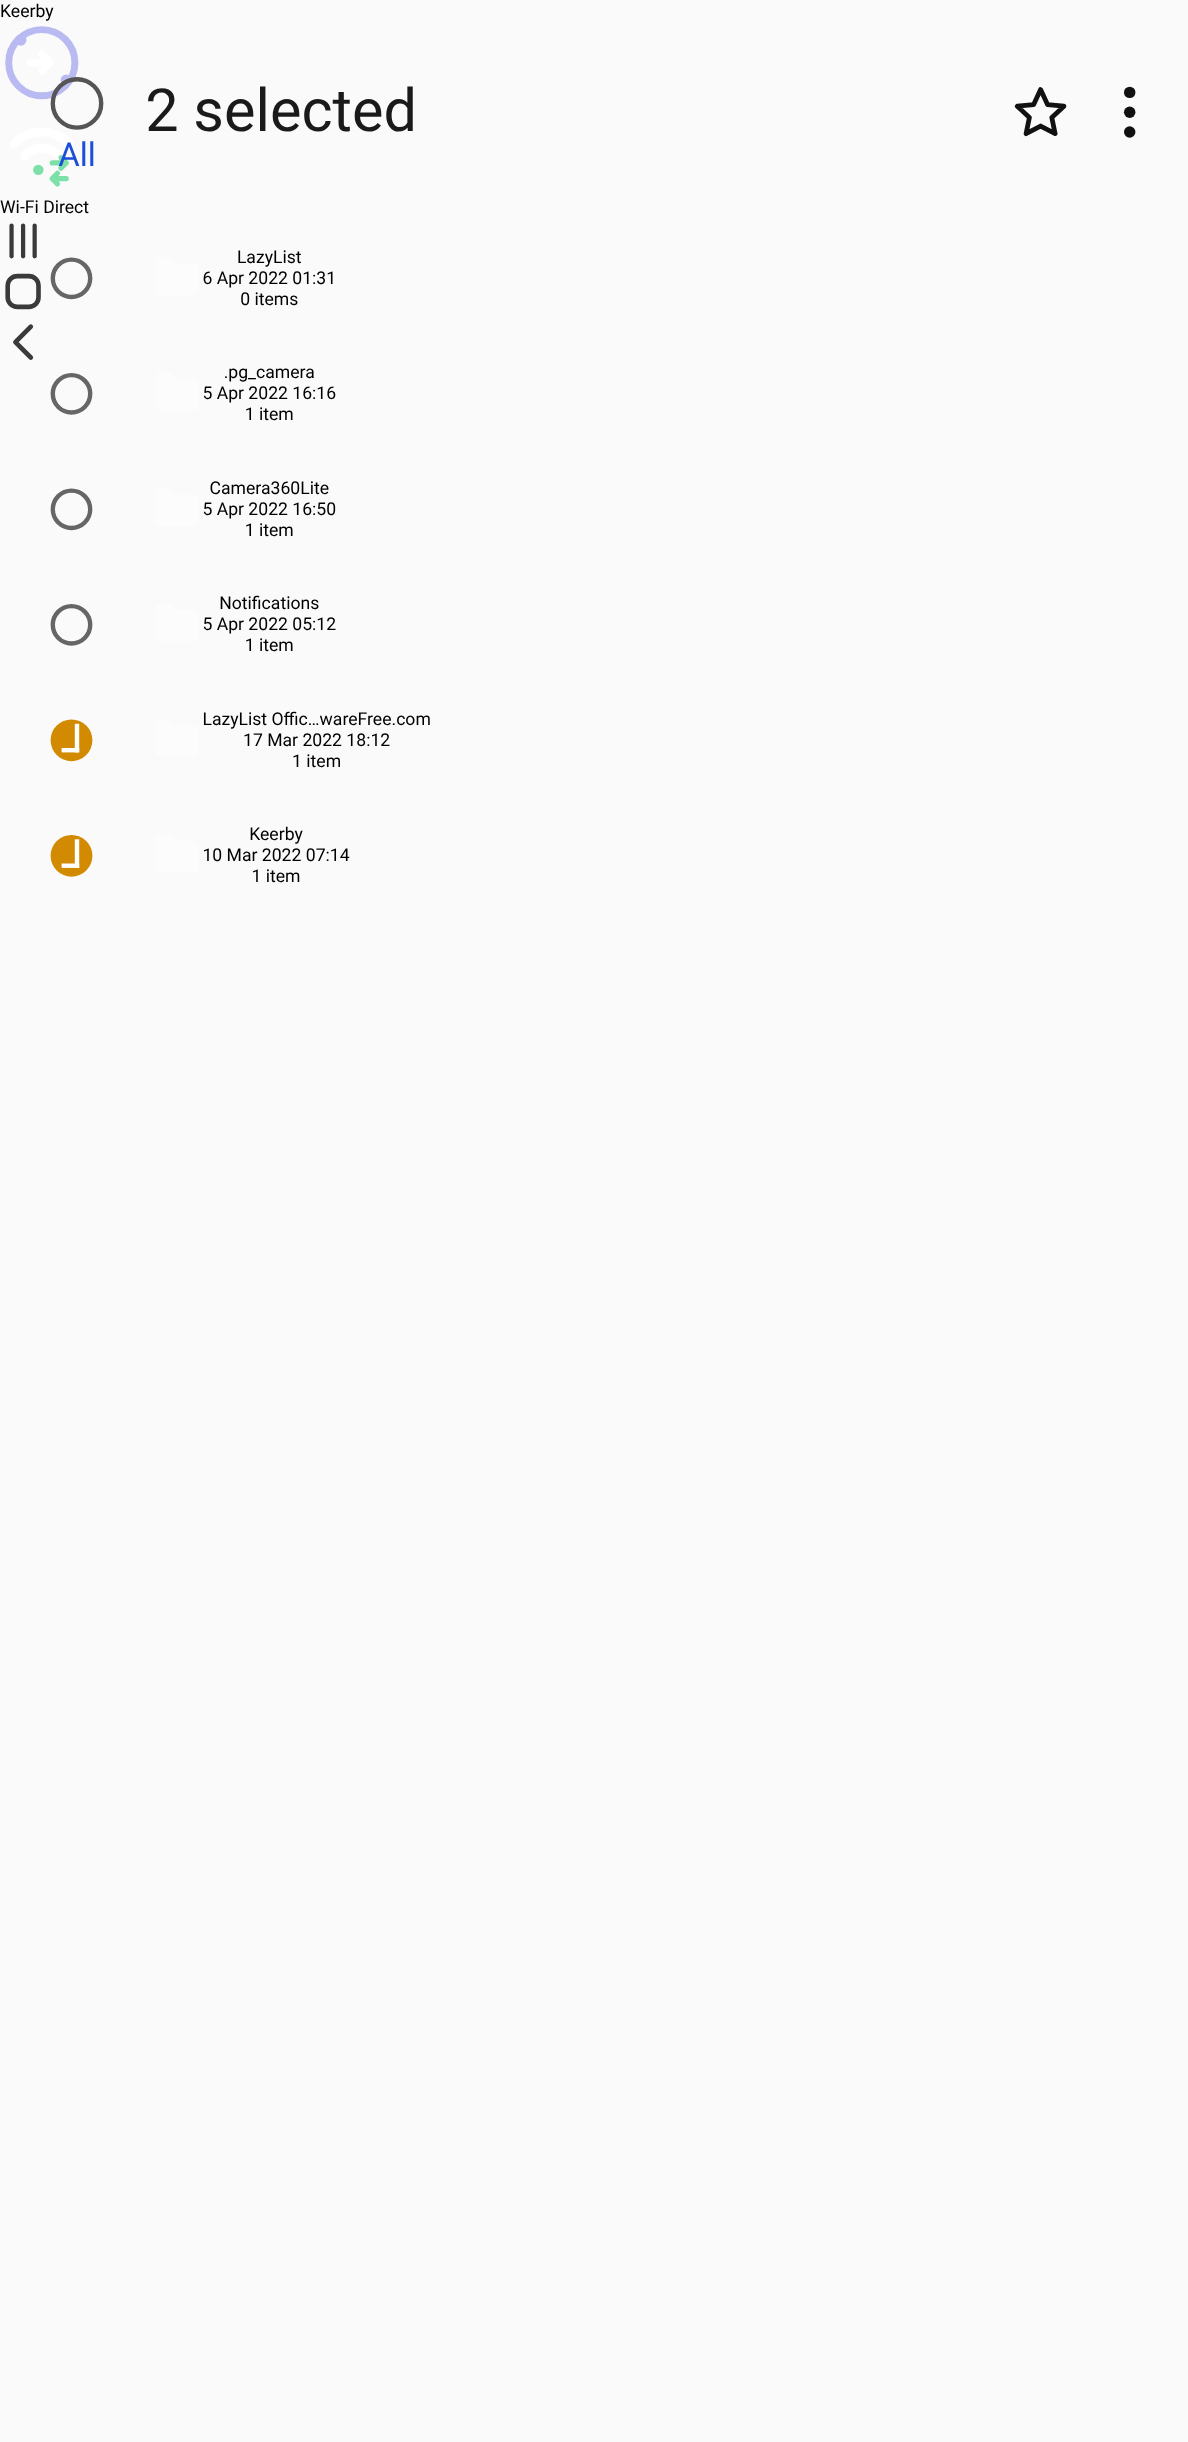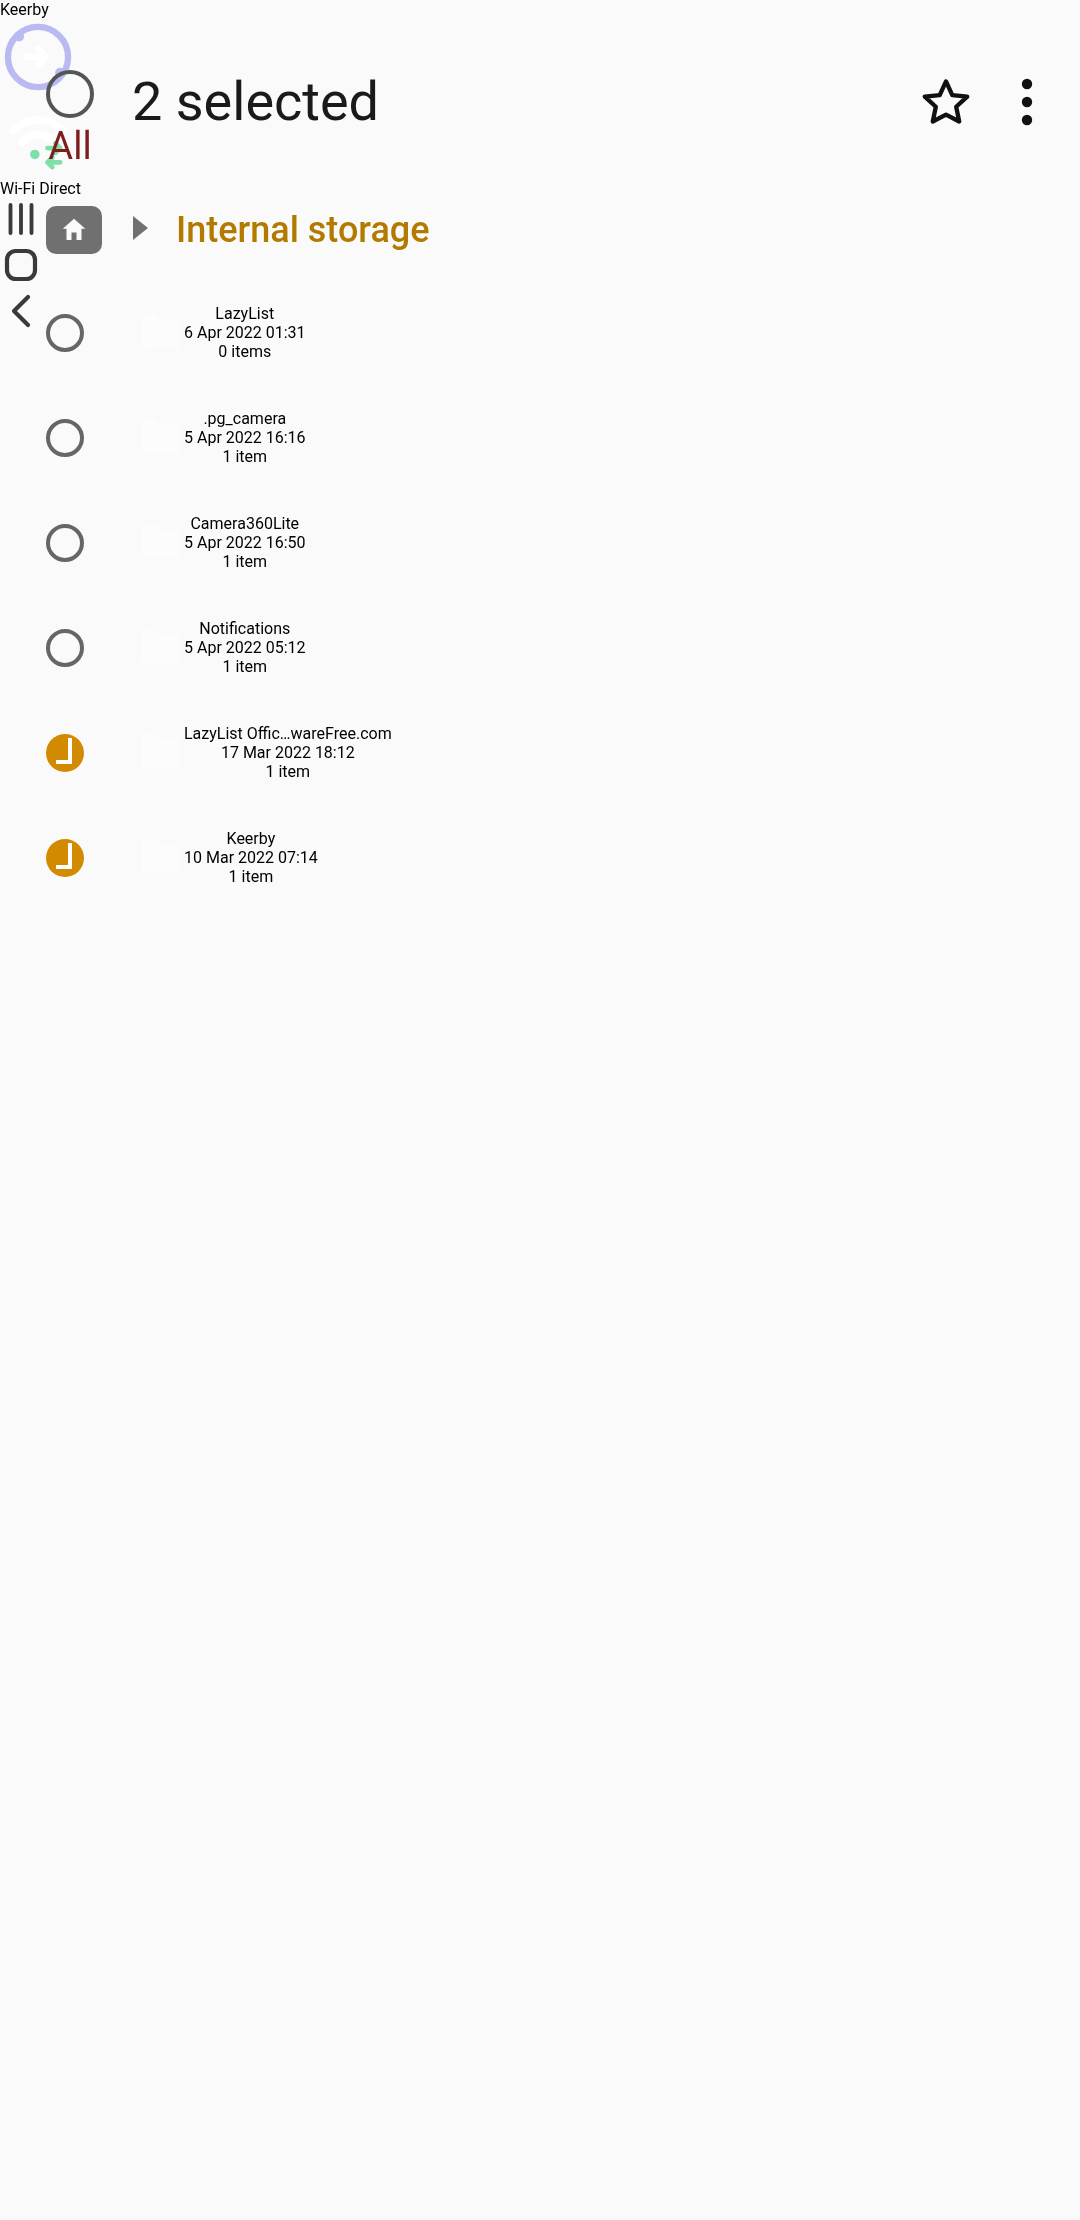--- a/index.html
+++ b/index.html
@@ -11,21 +11,21 @@
   .backdrop-content { position: absolute; inset: 0; }
 
   
   .header {
     display: flex; align-items: flex-start; padding: 70px 46px 0 46px; height: 190px;
   }
   .select-all { display: flex; flex-direction: column; align-items: center; margin-right: 38px; }
   .select-all .checkbox-ring {
     width: 48px; height: 48px; border: 4px solid #555; border-radius: 50%;
   }
-  .select-all .all-label { font-size: 38px; color: #7f1d1d; margin-top: 6px; }
+  .select-all .all-label { font-size: 30px; color: #1d4ed8; margin-top: 6px; }
   .title { font-size: 54px; color: #1a1a1a; font-weight: 400; flex: 1; padding-top: 0; }
   .header-actions { display: flex; align-items: center; gap: 48px; margin-top: 6px; }
   .star-icon, .more-icon { display: inline-flex; align-items: center; justify-content: center; }
 
   
   .breadcrumb { display: flex; align-items: center; height: 80px; padding: 0 46px; }
   .bc-home {
     width: 56px; height: 48px; background: #707070; border-radius: 10px; position: relative;
     display: flex; align-items: center; justify-content: center;
   }
@@ -128,33 +128,20 @@
         <span class="more-icon">
           <svg width="14" height="48" viewBox="0 0 6 24">
             <circle cx="3" cy="3" r="2.6" fill="#111"></circle>
             <circle cx="3" cy="12" r="2.6" fill="#111"></circle>
             <circle cx="3" cy="21" r="2.6" fill="#111"></circle>
           </svg>
         </span>
       </div>
     </div>
 
-    <div class="breadcrumb">
-      <span class="bc-home">
-        <svg width="30" height="30" viewBox="0 0 24 24" fill="#fafafa">
-          <path d="M12 3l9 8h-3v9h-4v-6h-4v6H6v-9H3l9-8z"></path>
-        </svg>
-      </span>
-      <span class="bc-chev">
-        <svg width="18" height="24" viewBox="0 0 12 16" fill="#707070">
-            <path d="M2 0l10 8-10 8z"></path>
-          </svg>
-      </span>
-      <span class="bc-label">Internal storage</span>
-    </div>
 
     <div class="list" id="list">
         <div class="row">
           <div class="sel unchecked"></div>
           <div class="folder-icon"><svg width="46" height="40" viewBox="0 0 24 20" fill="#fcfcfc">
               <path d="M2 3c0-1 1-2 2-2h5l2 3h9c1 0 2 1 2 2v11c0 1-1 2-2 2H4c-1 0-2-1-2-2V3z"></path>
             </svg></div>
           <div class="row-text">
             <div class="row-name">LazyList</div>
             <div class="row-sub">

